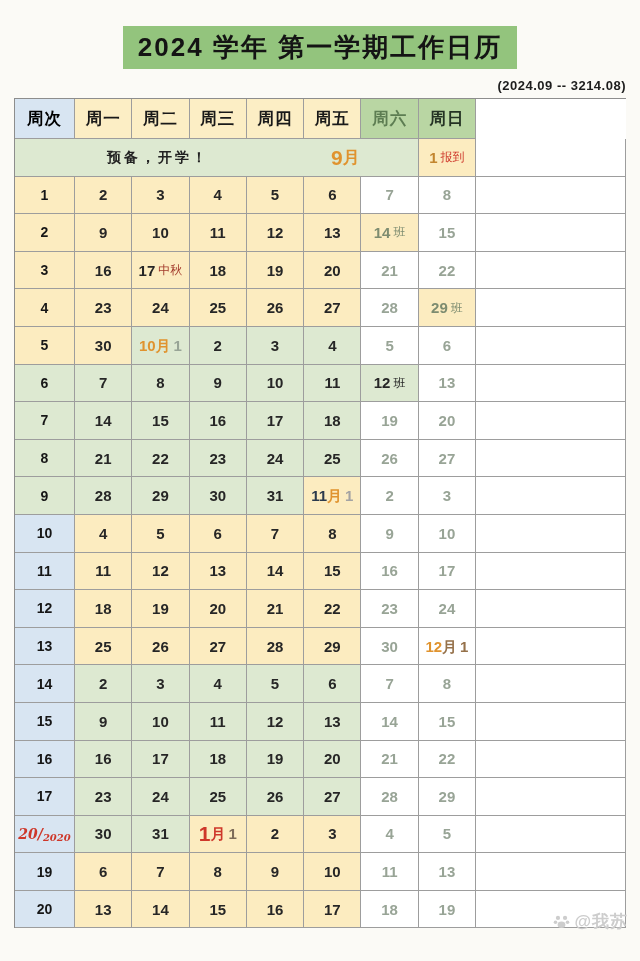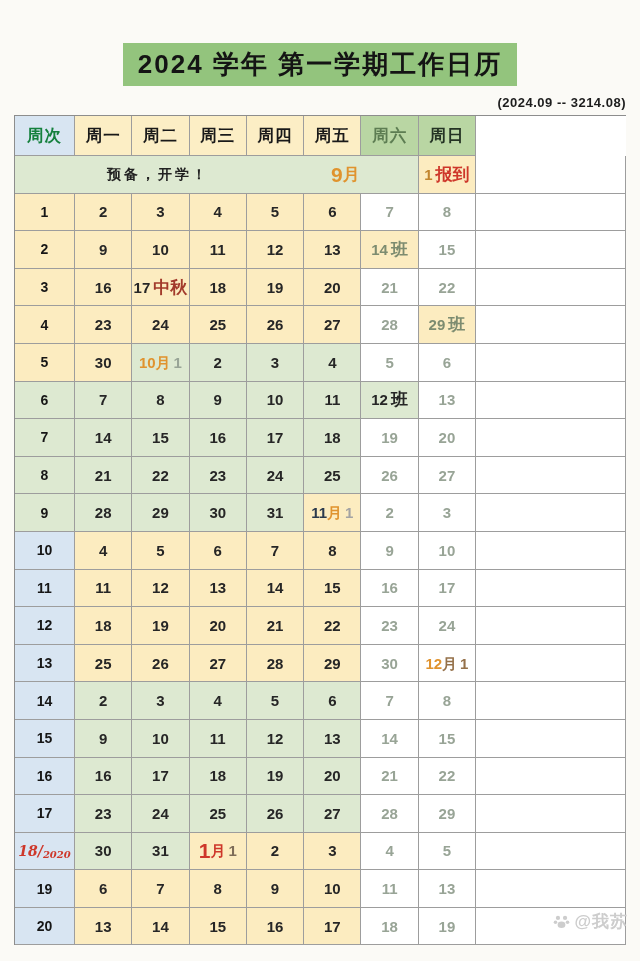--- a/index.html
+++ b/index.html
@@ -2,21 +2,21 @@
 <html><head>
 <meta charset="utf-8">
 <style>
   html,body{margin:0;padding:0;}
   body{
     width:640px;height:961px;overflow:hidden;position:relative;
     background:#fbfaf6;
     font-family:"Liberation Sans","DejaVu Sans",sans-serif;
     color:#262626;
   }
-  .title-wrap{text-align:center;padding-top:43px;}
+  .title-wrap{text-align:center;padding-top:26px;}
   .title{
     display:inline-block;background:#93c47d;color:#141414;
     font-size:26px;font-weight:bold;letter-spacing:2px;
     padding:7px 15px;line-height:1.1;
   }
   .subtitle{
     width:612px;margin:9px auto 5px auto;text-align:right;
     font-size:13px;font-weight:600;color:#1d1d1d;letter-spacing:.5px;
   }
   .grid{
@@ -41,21 +41,21 @@
   .c-wk{color:#98a496;}
   .c-olive{color:#7d8c70;}
   .c-darkred{color:#a23a2b;font-weight:700;}
   .c-red{color:#ce372a;font-weight:700;}
   .c-orange{color:#e0932e;}
   .c-navy{color:#2b3a4d;}
   .c-brown{color:#95714a;}
   .c-tan{color:#7d6c58;}
   .c-gray{color:#a3a3a3;}
   .c-ochre{color:#c2862f;}
-  .sm{font-size:17px;margin-left:3px;font-weight:700;}
+  .sm{font-size:12px;margin-left:3px;font-weight:400;}
   .xs{font-size:10px;align-self:flex-end;margin-bottom:9px;}
   .big{font-size:21px;}
   .mid{font-size:17px;}
   .b{font-weight:700;}
   .ml{margin-left:3px;}
   .hand{font-style:italic;font-family:"DejaVu Serif",serif;letter-spacing:0;}
   .watermark{
     position:absolute;right:12px;bottom:28px;z-index:5;
     display:flex;align-items:center;gap:4px;
     color:#cdcdcd;font-size:17px;font-weight:700;letter-spacing:1px;
@@ -64,21 +64,21 @@
 </head>
 <body>
 
 <div class="title-wrap">
   <div class="title" style="background: rgb(147, 196, 125);">2024 学年 第一学期工作日历</div>
 </div>
 
 <div class="subtitle">(2024.09 -- 3214.08)</div>
 
 <div class="grid" id="grid">
-    <div class="cell head" style="background: rgb(216, 229, 242); color: #15803d;">周次</div>
+    <div class="cell head" style="background: rgb(216, 229, 242); color: #000000;">周次</div>
     <div class="cell head" style="background: rgb(252, 238, 197); color: rgb(25, 25, 25);">周一</div>
     <div class="cell head" style="background: rgb(252, 238, 197); color: rgb(25, 25, 25);">周二</div>
     <div class="cell head" style="background: rgb(252, 238, 197); color: rgb(25, 25, 25);">周三</div>
     <div class="cell head" style="background: rgb(252, 238, 197); color: rgb(25, 25, 25);">周四</div>
     <div class="cell head" style="background: rgb(252, 238, 197); color: rgb(25, 25, 25);">周五</div>
     <div class="cell head" style="background: rgb(185, 214, 163); color: rgb(93, 125, 82);">周六</div>
     <div class="cell head" style="background: rgb(185, 214, 163); color: rgb(36, 51, 36);">周日</div>
     <div class="cell banner" style="grid-column: 1 / span 7; background: rgb(221, 233, 209);">
       <span class="banner-note">预备，开学！</span>
       <span class="banner-month">
@@ -520,21 +520,21 @@
       <span>27</span>
     </div>
     <div class="cell " style="background: rgb(255, 255, 255);">
       <span class="c-wk">28</span>
     </div>
     <div class="cell " style="background: rgb(255, 255, 255);">
       <span class="c-wk">29</span>
     </div>
     <div class="cell " style="background: rgb(255, 255, 255);"></div>
     <div class="cell wkcell" style="background: rgb(216, 229, 242);">
-      <span class="c-red hand">18/</span>
+      <span class="c-red hand">20/</span>
       <span class="c-red hand xs">2020</span>
     </div>
     <div class="cell " style="background: rgb(221, 233, 209);">
       <span>30</span>
     </div>
     <div class="cell " style="background: rgb(221, 233, 209);">
       <span>31</span>
     </div>
     <div class="cell " style="background: rgb(252, 236, 192);">
       <span class="c-red b big">1</span>

